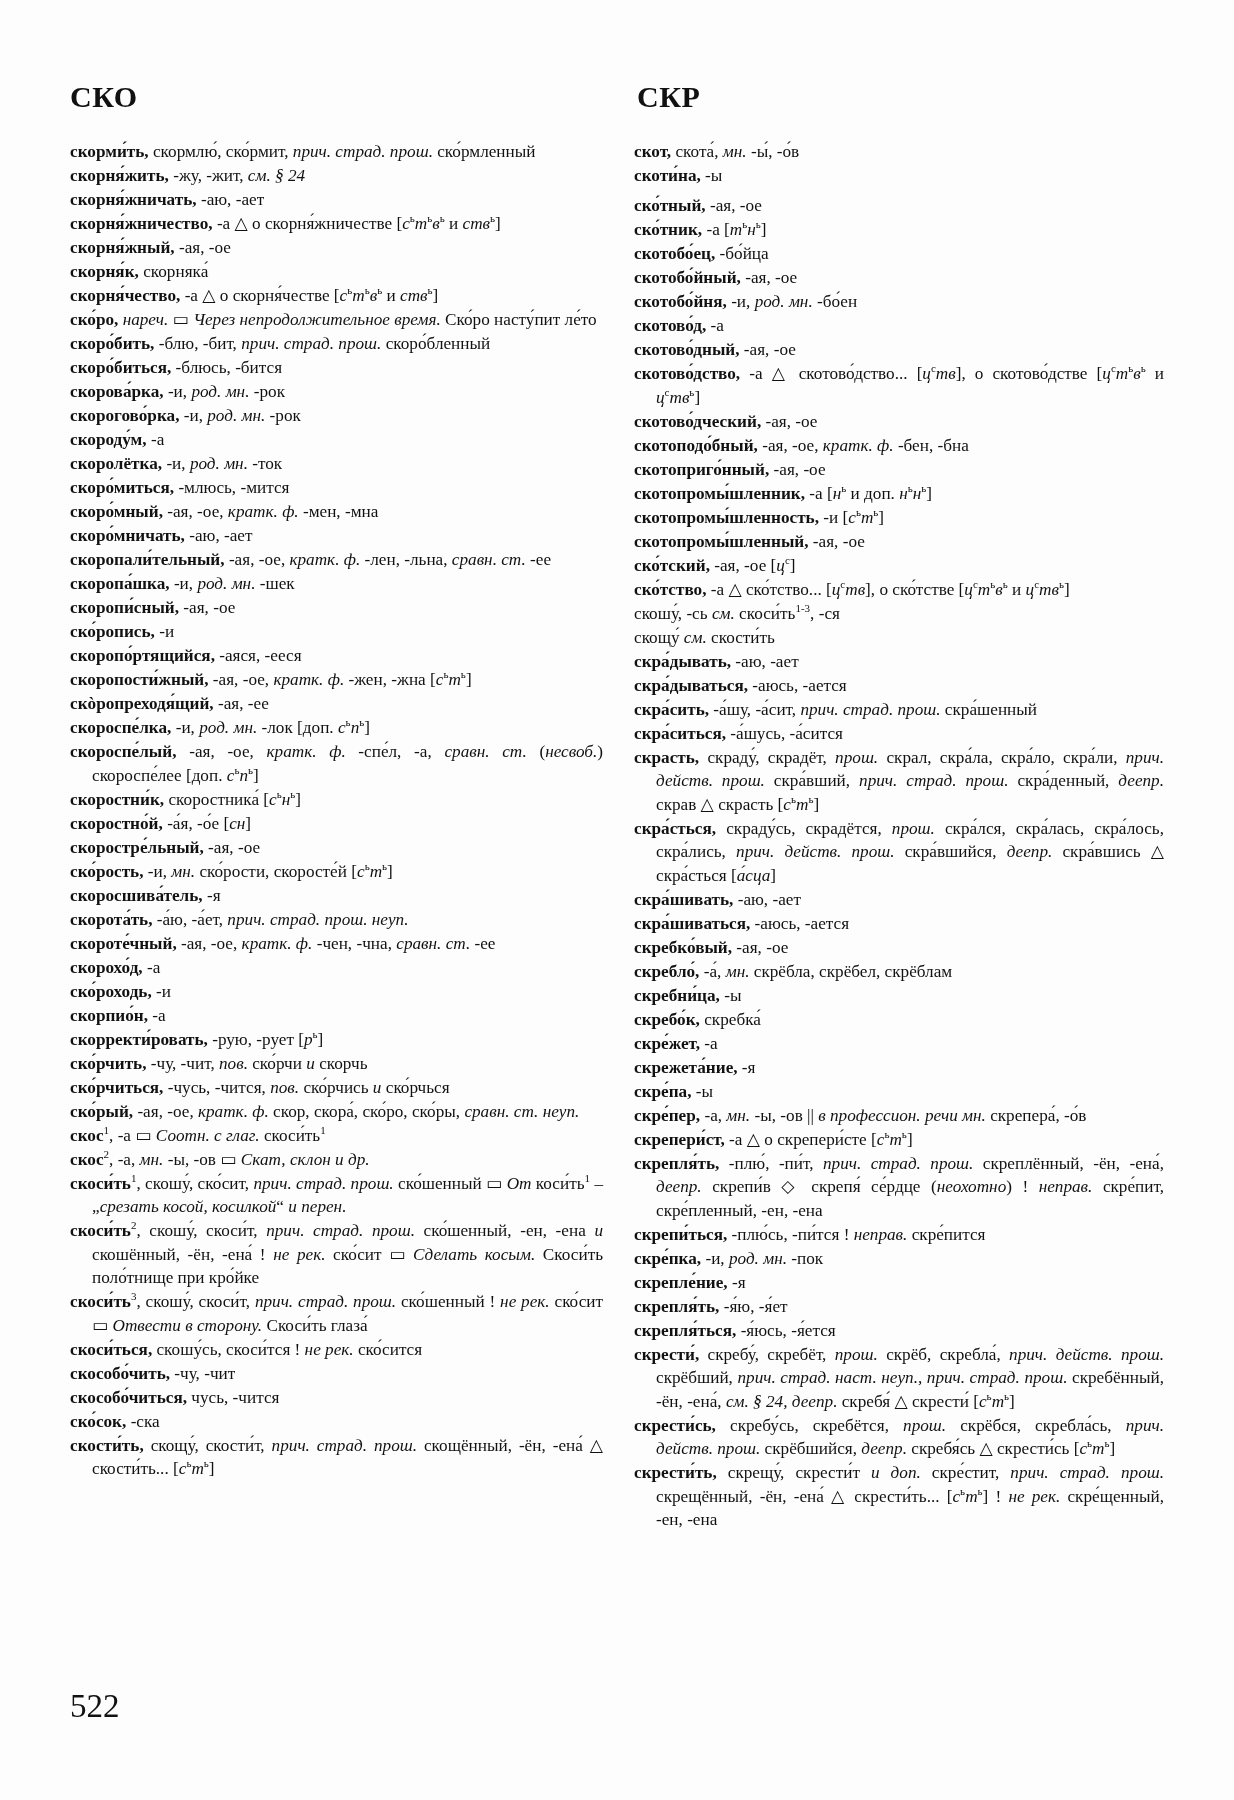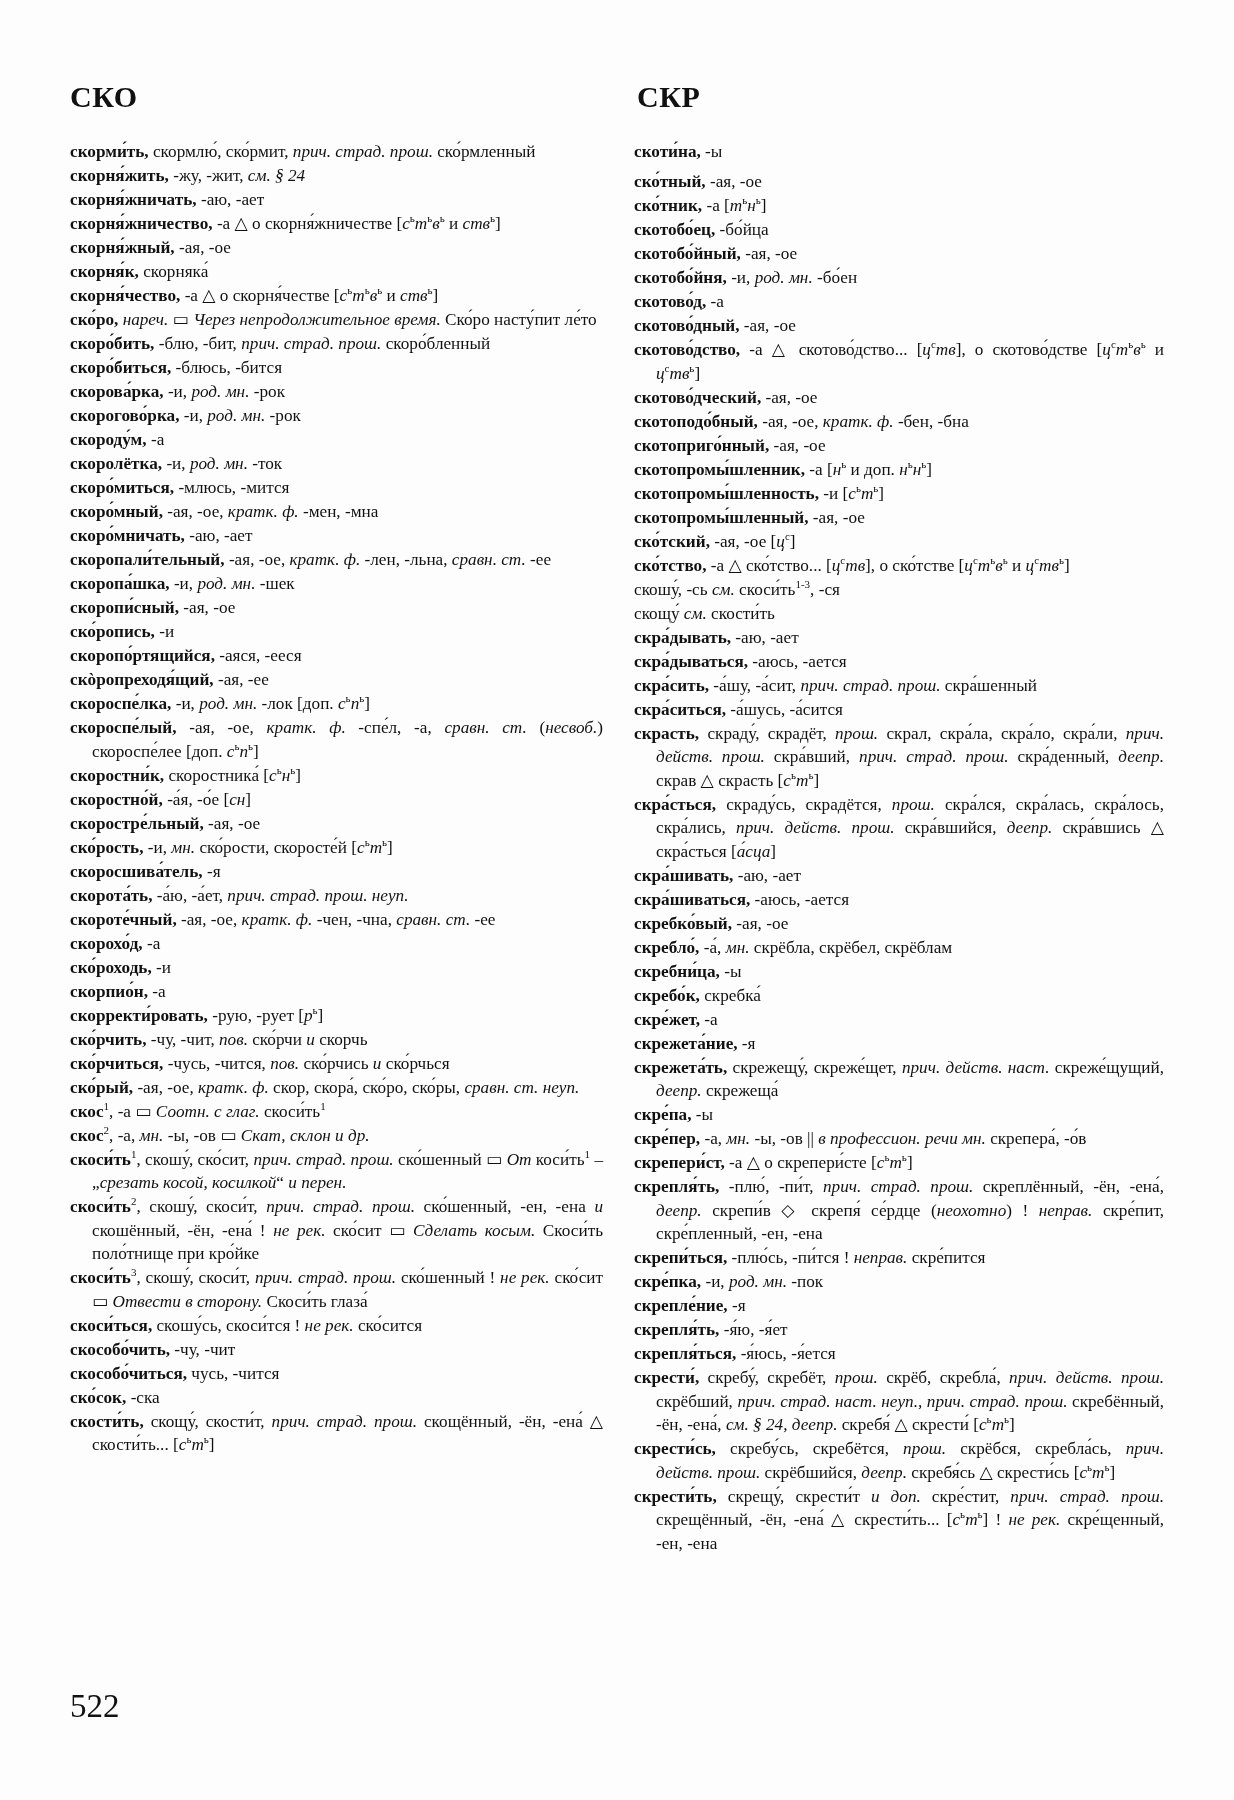--- a/index.html
+++ b/index.html
@@ -41,20 +41,21 @@
     <div class="entry"><span class="b">скороду́м,</span><span> -а</span></div>
     <div class="entry"><span class="b">скоролётка,</span><span> -и, </span><span class="i">род. мн.</span><span> -ток</span></div>
     <div class="entry"><span class="b">скоро́миться,</span><span> -млюсь, -мится</span></div>
     <div class="entry"><span class="b">скоро́мный,</span><span> -ая, -ое, </span><span class="i">кратк. ф.</span><span> -мен, -мна</span></div>
     <div class="entry"><span class="b">скоро́мничать,</span><span> -аю, -ает</span></div>
     <div class="entry"><span class="b">скоропали́тельный,</span><span> -ая, -ое, </span><span class="i">кратк. ф.</span><span> -лен, -льна, </span><span class="i">сравн. ст.</span><span> -ее</span></div>
     <div class="entry"><span class="b">скоропа́шка,</span><span> -и, </span><span class="i">род. мн.</span><span> -шек</span></div>
     <div class="entry"><span class="b">скоропи́сный,</span><span> -ая, -ое</span></div>
     <div class="entry"><span class="b">ско́ропись,</span><span> -и</span></div>
     <div class="entry"><span class="b">скоропо́ртящийся,</span><span> -аяся, -ееся</span></div>
+    <div class="entry"><span class="b">скоропости́жный,</span><span> -ая, -ое, </span><span class="i">кратк. ф.</span><span> -жен, -жна [</span><span class="i">с</span><span class="sup">ь</span><span class="i">т</span><span class="sup">ь</span><span>]</span></div>
     <div class="entry"><span class="b">скòропреходя́щий,</span><span> -ая, -ее</span></div>
     <div class="entry"><span class="b">скороспе́лка,</span><span> -и, </span><span class="i">род. мн.</span><span> -лок [доп. </span><span class="i">с</span><span class="sup">ь</span><span class="i">п</span><span class="sup">ь</span><span>]</span></div>
     <div class="entry"><span class="b">скороспе́лый,</span><span> -ая, -ое, </span><span class="i">кратк. ф.</span><span> -спе́л, -а, </span><span class="i">сравн. ст.</span><span> (</span><span class="i">несвоб.</span><span>) скороспе́лее [доп. </span><span class="i">с</span><span class="sup">ь</span><span class="i">п</span><span class="sup">ь</span><span>]</span></div>
     <div class="entry"><span class="b">скоростни́к,</span><span> скоростника́ [</span><span class="i">с</span><span class="sup">ь</span><span class="i">н</span><span class="sup">ь</span><span>]</span></div>
     <div class="entry"><span class="b">скоростно́й,</span><span> -а́я, -о́е [</span><span class="i">сн</span><span>]</span></div>
     <div class="entry"><span class="b">скоростре́льный,</span><span> -ая, -ое</span></div>
     <div class="entry"><span class="b">ско́рость,</span><span> -и, </span><span class="i">мн.</span><span> ско́рости, скоросте́й [</span><span class="i">с</span><span class="sup">ь</span><span class="i">т</span><span class="sup">ь</span><span>]</span></div>
     <div class="entry"><span class="b">скоросшива́тель,</span><span> -я</span></div>
     <div class="entry"><span class="b">скорота́ть,</span><span> -а́ю, -а́ет, </span><span class="i">прич. страд. прош. неуп.</span></div>
     <div class="entry"><span class="b">скороте́чный,</span><span> -ая, -ое, </span><span class="i">кратк. ф.</span><span> -чен, -чна, </span><span class="i">сравн. ст.</span><span> -ее</span></div>
@@ -70,20 +71,21 @@
     <div class="entry"><span class="b">скоси́ть</span><span class="sup">1</span><span>, скошу́, ско́сит, </span><span class="i">прич. страд. прош.</span><span> ско́шенный ▭ </span><span class="i">От</span><span> коси́ть</span><span class="sup">1</span><span> – „</span><span class="i">срезать косой, косилкой</span><span>“ </span><span class="i">и перен.</span></div>
     <div class="entry"><span class="b">скоси́ть</span><span class="sup">2</span><span>, скошу́, скоси́т, </span><span class="i">прич. страд. прош.</span><span> ско́шенный, -ен, -ена </span><span class="i">и</span><span> скошённый, -ён, -ена́ ! </span><span class="i">не рек.</span><span> ско́сит ▭ </span><span class="i">Сделать косым.</span><span> Скоси́ть поло́тнище при кро́йке</span></div>
     <div class="entry"><span class="b">скоси́ть</span><span class="sup">3</span><span>, скошу́, скоси́т, </span><span class="i">прич. страд. прош.</span><span> ско́шенный ! </span><span class="i">не рек.</span><span> ско́сит ▭ </span><span class="i">Отвести в сторону.</span><span> Скоси́ть глаза́</span></div>
     <div class="entry"><span class="b">скоси́ться,</span><span> скошу́сь, скоси́тся ! </span><span class="i">не рек.</span><span> ско́сится</span></div>
     <div class="entry"><span class="b">скособо́чить,</span><span> -чу, -чит</span></div>
     <div class="entry"><span class="b">скособо́читься,</span><span> чусь, -чится</span></div>
     <div class="entry"><span class="b">ско́сок,</span><span> -ска</span></div>
     <div class="entry"><span class="b">скости́ть,</span><span> скощу́, скости́т, </span><span class="i">прич. страд. прош.</span><span> скощённый, -ён, -ена́ △ скости́ть... [</span><span class="i">с</span><span class="sup">ь</span><span class="i">т</span><span class="sup">ь</span><span>]</span></div>
   </div>
 <div id="col-right" class="col">
+    <div class="entry"><span class="b">скот,</span><span> скота́, </span><span class="i">мн.</span><span> -ы́, -о́в</span></div>
     <div class="entry"><span class="b">скоти́на,</span><span> -ы</span></div>
     <div class="gap"></div>
     <div class="entry"><span class="b">ско́тный,</span><span> -ая, -ое</span></div>
     <div class="entry"><span class="b">ско́тник,</span><span> -а [</span><span class="i">т</span><span class="sup">ь</span><span class="i">н</span><span class="sup">ь</span><span>]</span></div>
     <div class="entry"><span class="b">скотобо́ец,</span><span> -бо́йца</span></div>
     <div class="entry"><span class="b">скотобо́йный,</span><span> -ая, -ое</span></div>
     <div class="entry"><span class="b">скотобо́йня,</span><span> -и, </span><span class="i">род. мн.</span><span> -бо́ен</span></div>
     <div class="entry"><span class="b">скотово́д,</span><span> -а</span></div>
     <div class="entry"><span class="b">скотово́дный,</span><span> -ая, -ое</span></div>
     <div class="entry"><span class="b">скотово́дство,</span><span> -а △ скотово́дство... [</span><span class="i">ц</span><span class="sup">с</span><span class="i">тв</span><span>], о скотово́дстве [</span><span class="i">ц</span><span class="sup">с</span><span class="i">т</span><span class="sup">ь</span><span class="i">в</span><span class="sup">ь</span><span> и </span><span class="i">ц</span><span class="sup">с</span><span class="i">тв</span><span class="sup">ь</span><span>]</span></div>
@@ -104,21 +106,20 @@
     <div class="entry"><span class="b">скрасть,</span><span> скраду́, скрадёт, </span><span class="i">прош.</span><span> скрал, скра́ла, скра́ло, скра́ли, </span><span class="i">прич. действ. прош.</span><span> скра́вший, </span><span class="i">прич. страд. прош.</span><span> скра́денный, </span><span class="i">деепр.</span><span> скрав △ скрасть [</span><span class="i">с</span><span class="sup">ь</span><span class="i">т</span><span class="sup">ь</span><span>]</span></div>
     <div class="entry"><span class="b">скра́сться,</span><span> скраду́сь, скрадётся, </span><span class="i">прош.</span><span> скра́лся, скра́лась, скра́лось, скра́лись, </span><span class="i">прич. действ. прош.</span><span> скра́вшийся, </span><span class="i">деепр.</span><span> скра́вшись △ скра́сться [</span><span class="i">а́сца</span><span>]</span></div>
     <div class="entry"><span class="b">скра́шивать,</span><span> -аю, -ает</span></div>
     <div class="entry"><span class="b">скра́шиваться,</span><span> -аюсь, -ается</span></div>
     <div class="entry"><span class="b">скребко́вый,</span><span> -ая, -ое</span></div>
     <div class="entry"><span class="b">скребло́,</span><span> -а́, </span><span class="i">мн.</span><span> скрёбла, скрёбел, скрёблам</span></div>
     <div class="entry"><span class="b">скребни́ца,</span><span> -ы</span></div>
     <div class="entry"><span class="b">скребо́к,</span><span> скребка́</span></div>
     <div class="entry"><span class="b">скре́жет,</span><span> -а</span></div>
     <div class="entry"><span class="b">скрежета́ние,</span><span> -я</span></div>
-    <div class="entry"><span class="b">скрежета́ть,</span><span> скрежещу́, скреже́щет, </span><span class="i">прич. действ. наст.</span><span> скреже́щущий, </span><span class="i">деепр.</span><span> скрежеща́</span></div>
     <div class="entry"><span class="b">скре́па,</span><span> -ы</span></div>
     <div class="entry"><span class="b">скре́пер,</span><span> -а, </span><span class="i">мн.</span><span> -ы, -ов || </span><span class="i">в профессион. речи мн.</span><span> скрепера́, -о́в</span></div>
     <div class="entry"><span class="b">скрепери́ст,</span><span> -а △ о скрепери́сте [</span><span class="i">с</span><span class="sup">ь</span><span class="i">т</span><span class="sup">ь</span><span>]</span></div>
     <div class="entry"><span class="b">скрепля́ть,</span><span> -плю́, -пи́т, </span><span class="i">прич. страд. прош.</span><span> скреплённый, -ён, -ена́, </span><span class="i">деепр.</span><span> скрепи́в ◇ скрепя́ се́рдце (</span><span class="i">неохотно</span><span>) ! </span><span class="i">неправ.</span><span> скре́пит, скре́пленный, -ен, -ена</span></div>
     <div class="entry"><span class="b">скрепи́ться,</span><span> -плю́сь, -пи́тся ! </span><span class="i">неправ.</span><span> скре́пится</span></div>
     <div class="entry"><span class="b">скре́пка,</span><span> -и, </span><span class="i">род. мн.</span><span> -пок</span></div>
     <div class="entry"><span class="b">скрепле́ние,</span><span> -я</span></div>
     <div class="entry"><span class="b">скрепля́ть,</span><span> -я́ю, -я́ет</span></div>
     <div class="entry"><span class="b">скрепля́ться,</span><span> -я́юсь, -я́ется</span></div>
     <div class="entry"><span class="b">скрести́,</span><span> скребу́, скребёт, </span><span class="i">прош.</span><span> скрёб, скребла́, </span><span class="i">прич. действ. прош.</span><span> скрёбший, </span><span class="i">прич. страд. наст. неуп., прич. страд. прош.</span><span> скребённый, -ён, -ена́, </span><span class="i">см. § 24, деепр.</span><span> скребя́ △ скрести́ [</span><span class="i">с</span><span class="sup">ь</span><span class="i">т</span><span class="sup">ь</span><span>]</span></div>

